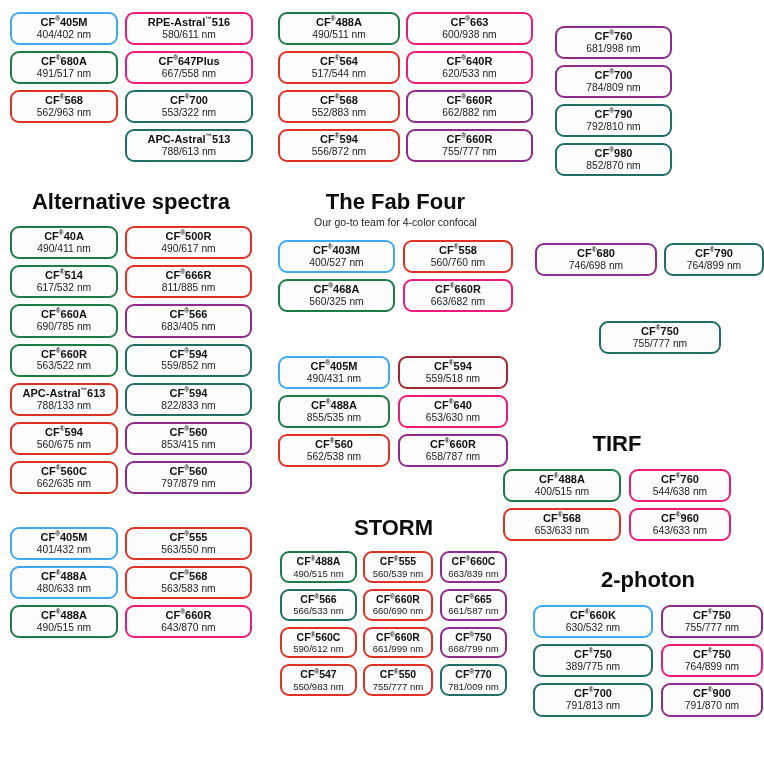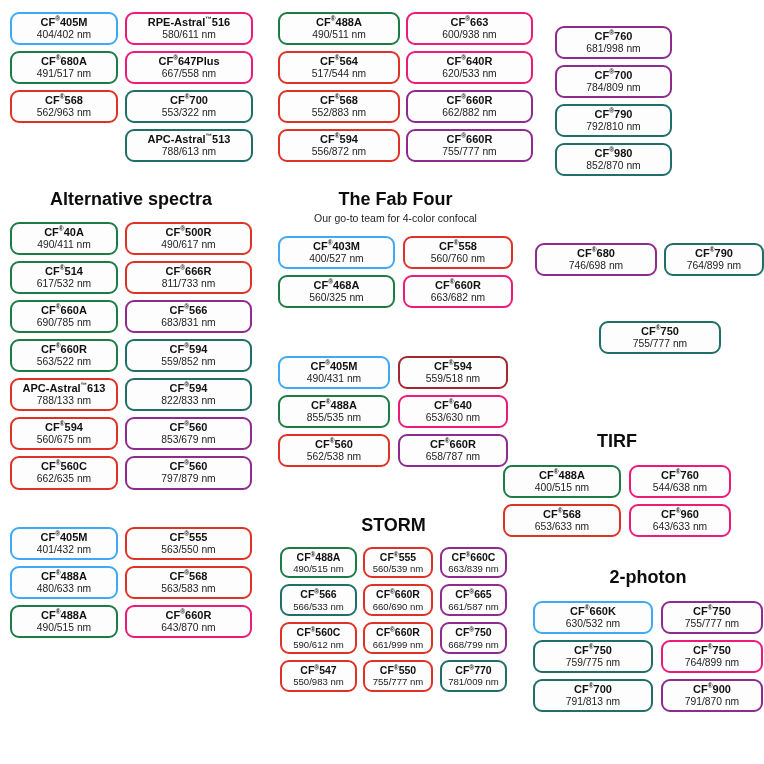--- a/index.html
+++ b/index.html
@@ -1,19 +1,19 @@
 <!DOCTYPE html>
 <html><head>
 <meta charset="utf-8">
 <style>
   html,body{margin:0;padding:0}
   body{width:764px;height:764px;background:#ffffff;position:relative;overflow:hidden;
        font-family:"Liberation Sans", sans-serif;color:#1a1a1a;}
   .sec{position:absolute;}
-  .title{font-size:18px;font-weight:bold;text-align:center;color:#0d0d0d;line-height:1.1;}
+  .title{font-size:22px;font-weight:bold;text-align:center;color:#0d0d0d;line-height:1.1;}
   .subtitle{font-size:10.5px;text-align:center;color:#1f1f1f;white-space:nowrap;margin-top:2px;}
   .cols{display:flex;align-items:flex-start;margin-top:12px;}
   .sec.notitle .cols{margin-top:0;}
   .col{display:flex;flex-direction:column;gap:6px;}
   .pill{background:#fdfdfd;border:2px solid #888;border-radius:9px;text-align:center;
         padding:2px 2px;box-sizing:border-box;width:100%;}
   .pill .nm{font-weight:bold;font-size:11px;line-height:1.18;color:#111;}
   .pill .rg{font-size:10.3px;line-height:1.18;color:#222;}
   .pill sup{font-size:6.5px;line-height:0;vertical-align:super;}
 
@@ -211,37 +211,37 @@
           <div class="rg">662/635 nm</div>
         </div>
       </div>
       <div class="col">
         <div class="pill" style="border-color: rgb(223, 50, 38);">
           <div class="nm">CF<sup>®</sup>500R</div>
           <div class="rg">490/617 nm</div>
         </div>
         <div class="pill" style="border-color: rgb(223, 50, 38);">
           <div class="nm">CF<sup>®</sup>666R</div>
-          <div class="rg">811/733 nm</div>
+          <div class="rg">811/885 nm</div>
         </div>
         <div class="pill" style="border-color: rgb(142, 43, 142);">
           <div class="nm">CF<sup>®</sup>566</div>
-          <div class="rg">683/831 nm</div>
+          <div class="rg">683/405 nm</div>
         </div>
         <div class="pill" style="border-color: rgb(31, 110, 104);">
           <div class="nm">CF<sup>®</sup>594</div>
           <div class="rg">559/852 nm</div>
         </div>
         <div class="pill" style="border-color: rgb(31, 110, 104);">
           <div class="nm">CF<sup>®</sup>594</div>
           <div class="rg">822/833 nm</div>
         </div>
         <div class="pill" style="border-color: rgb(142, 43, 142);">
           <div class="nm">CF<sup>®</sup>560</div>
-          <div class="rg">853/679 nm</div>
+          <div class="rg">853/415 nm</div>
         </div>
         <div class="pill" style="border-color: rgb(142, 43, 142);">
           <div class="nm">CF<sup>®</sup>560</div>
           <div class="rg">797/879 nm</div>
         </div>
       </div>
     </div>
 </div>
 
 <div class="sec" id="s-fab">
@@ -454,21 +454,21 @@
 <div class="sec" id="s-2p">
   <div class="title">2-photon</div>
   <div class="cols">
       <div class="col">
         <div class="pill" style="border-color: rgb(63, 169, 245);">
           <div class="nm">CF<sup>®</sup>660K</div>
           <div class="rg">630/532 nm</div>
         </div>
         <div class="pill" style="border-color: rgb(31, 110, 104);">
           <div class="nm">CF<sup>®</sup>750</div>
-          <div class="rg">759/775 nm</div>
+          <div class="rg">389/775 nm</div>
         </div>
         <div class="pill" style="border-color: rgb(31, 110, 104);">
           <div class="nm">CF<sup>®</sup>700</div>
           <div class="rg">791/813 nm</div>
         </div>
       </div>
       <div class="col">
         <div class="pill" style="border-color: rgb(142, 43, 142);">
           <div class="nm">CF<sup>®</sup>750</div>
           <div class="rg">755/777 nm</div>

